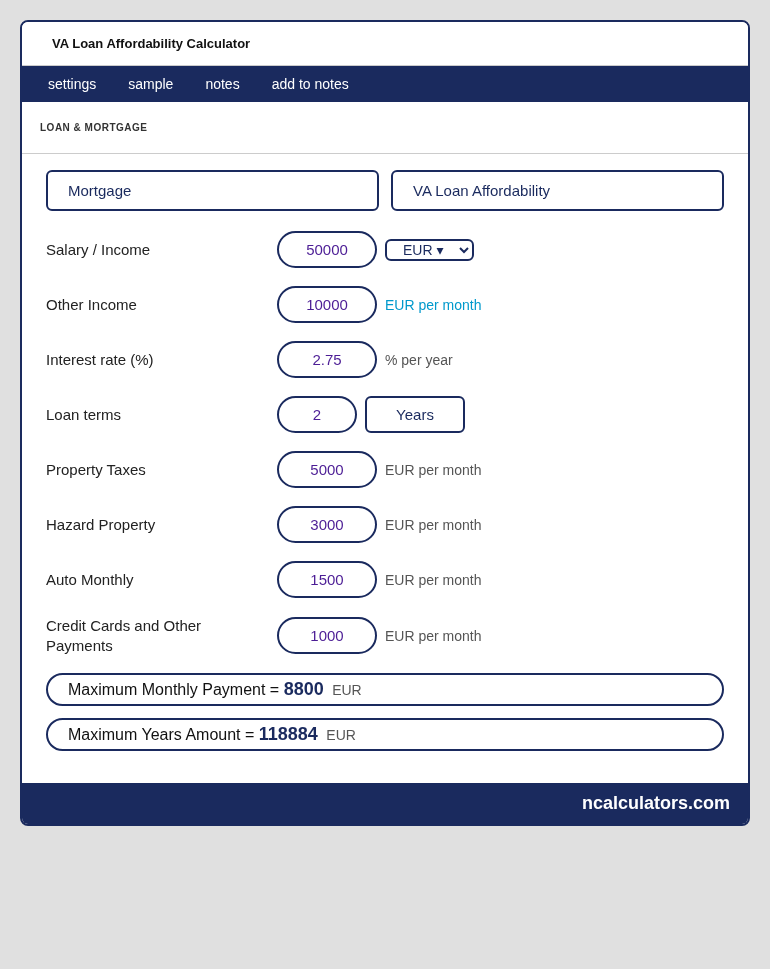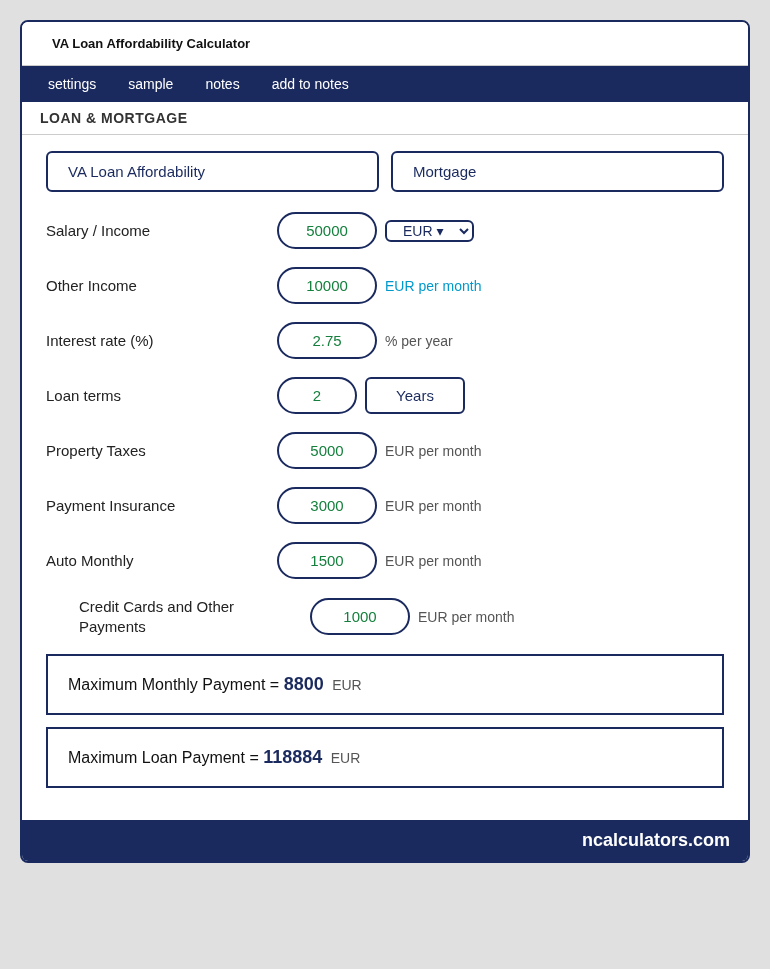--- a/index.html
+++ b/index.html
@@ -36,22 +36,22 @@
     .tab-item {
       color: #fff;
       padding: 10px 16px;
       font-size: 14px;
       cursor: pointer;
       border: none;
       background: transparent;
     }
 
     .section-header {
-      padding: 8px 18px;
-      font-size: 14px;
+      padding: 20px 18px;
+      font-size: 10px;
       font-weight: bold;
       color: #333;
       letter-spacing: 0.5px;
       border-bottom: 1px solid #ccc;
     }
     .content-area {
       padding: 16px 24px 20px;
     }
     .category-row {
       display: flex;
@@ -86,21 +86,21 @@
       align-items: center;
       gap: 8px;
       flex: 1;
     }
     .field-input {
       border: 2px solid #1a2a5e;
       border-radius: 20px;
       padding: 8px 16px;
       font-size: 15px;
       text-align: center;
-      color: #15803d;
+      color: #4c1d95;
       width: 100px;
       outline: none;
     }
     .field-input.narrow {
       width: 80px;
     }
     .currency-dropdown {
       border: 2px solid #1a2a5e;
       border-radius: 6px;
       padding: 0 12px;
@@ -123,22 +123,22 @@
       padding: 8px 20px;
       font-size: 15px;
       color: #1a2a5e;
       background: #fff;
       cursor: pointer;
       min-width: 100px;
       text-align: center;
     }
     .result-box {
       border: 2px solid #1a2a5e;
-      border-radius: 0;
-      padding: 18px 20px;
+      border-radius: 17px;
+      padding: 4px 20px;
       font-size: 16px;
       color: #111;
       margin-bottom: 12px;
     }
     .result-box .result-value {
       font-weight: bold;
       color: #1a2a5e;
       font-size: 18px;
     }
     .result-box .result-currency {
@@ -149,21 +149,20 @@
     .footer-brand {
       text-align: right;
       padding: 10px 18px;
       background: #1a2a5e;
       color: #fff;
       font-size: 18px;
       font-weight: bold;
     }
     .field-row.credit-label .field-label {
       line-height: 1.3;
-      margin-left: 33px;
     }
   </style>
 </head>
 <body>
 
 <div class="calculator-wrapper">
 
   <div class="title-bar">
     <span>VA Loan Affordability Calculator</span>
   </div>
@@ -175,22 +174,22 @@
     <button class="tab-item">add to notes</button>
   </div>
 
   <div class="section-header">
     <span>LOAN &amp; MORTGAGE</span>
   </div>
 
   <div class="content-area">
 
     <div class="category-row">
+      <button class="category-btn">Mortgage</button>
       <button class="category-btn">VA Loan Affordability</button>
-      <button class="category-btn">Mortgage</button>
     </div>
 
     <div class="field-row">
       <div class="field-label">Salary / Income</div>
       <div class="field-inputs">
         <input class="field-input" type="text" value="50000" style="">
         <select class="currency-dropdown">
           <option>EUR ▾</option>
           <option>USD ▾</option>
           <option>GBP ▾</option>
@@ -224,21 +223,21 @@
 
     <div class="field-row">
       <div class="field-label">Property Taxes</div>
       <div class="field-inputs">
         <input class="field-input" type="text" value="5000" style="">
         <span class="unit-label">EUR per month</span>
       </div>
     </div>
 
     <div class="field-row">
-      <div class="field-label">Payment Insurance</div>
+      <div class="field-label">Hazard Property</div>
       <div class="field-inputs">
         <input class="field-input" type="text" value="3000" style="">
         <span class="unit-label">EUR per month</span>
       </div>
     </div>
 
     <div class="field-row">
       <div class="field-label">Auto Monthly</div>
       <div class="field-inputs">
         <input class="field-input" type="text" value="1500" style="">
@@ -254,21 +253,21 @@
       </div>
     </div>
 
     <div class="result-box">
       <span>Maximum Monthly Payment  =</span>
       <span class="result-value">8800</span>
       <span class="result-currency">EUR</span>
     </div>
 
     <div class="result-box">
-      <span>Maximum Loan Payment  =</span>
+      <span>Maximum Years Amount  =</span>
       <span class="result-value">118884</span>
       <span class="result-currency">EUR</span>
     </div>
 
   </div>
 
   <div class="footer-brand">
     <span>ncalculators.com</span>
   </div>
 

